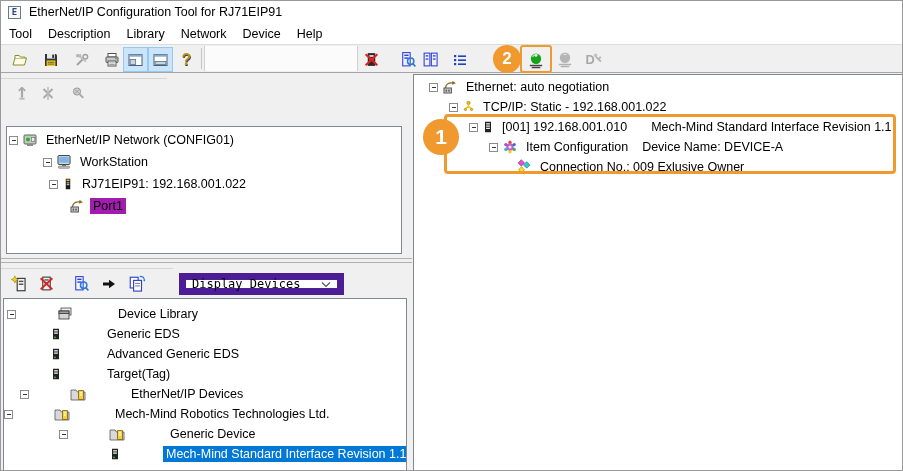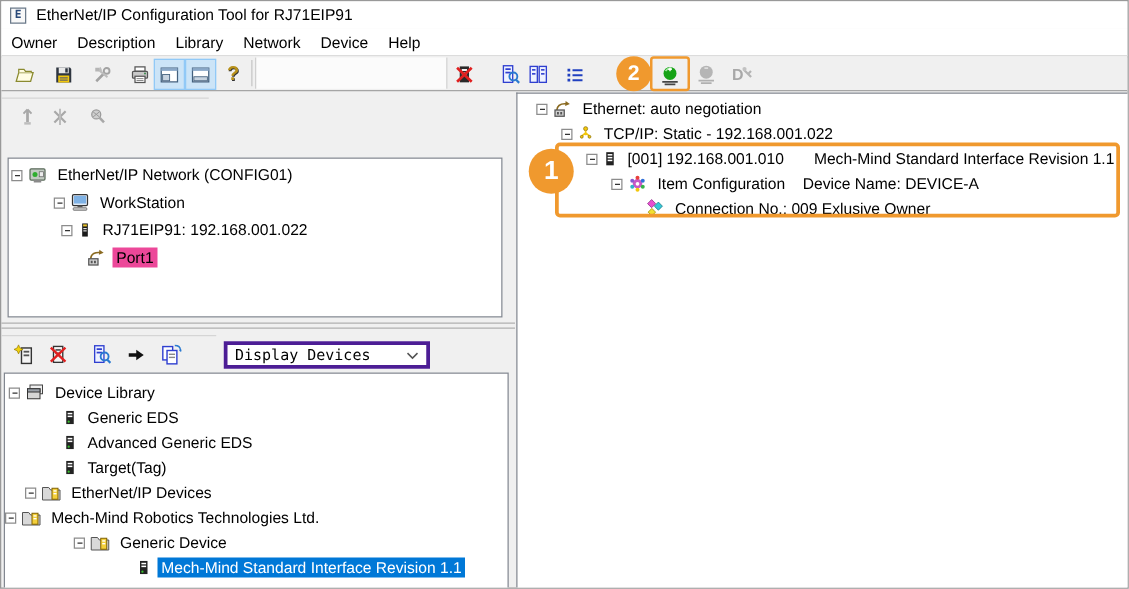--- a/index.html
+++ b/index.html
@@ -33,53 +33,53 @@
   
   .panel { position:absolute; background:#fff; border:1px solid #828790; overflow:hidden; }
   #net-panel   { left:5px; top:125px; width:396px; height:128px; padding-top:2px; }
   #lib-panel   { left:2px;  top:297px; width:404px; height:176px; padding-top:5px; }
   #cfg-panel   { left:412px; top:73px; width:522px; height:398px; border-right:none; border-bottom:none; padding-top:2px; }
   .split1 { position:absolute; left:0; top:257px; width:411px; height:1px; background:#b0b0b0; }
   .split2 { position:absolute; left:0; top:261px; width:411px; height:1px; background:#b0b0b0; }
   
   .lib-sep { position:absolute; left:0; top:267px; width:172px; height:1px; background:#d5d5d5; }
   .lib-tb { position:absolute; left:0; top:270px; width:410px; height:26px; }
-  .combo { position:absolute; left:178px; top:2px; width:165px; height:22px; background:#fff; border:3px solid #4c1d95;
+  .combo { position:absolute; left:178px; top:2px; width:165px; height:22px; background:#fff; border:7px solid #4c1d95;
            display:flex; align-items:center; font:12px "DejaVu Sans Mono",monospace; padding-left:6px; }
   .combo .chev { margin-left:auto; margin-right:6px; color:#444; font-size:11px; }
   
   .trow { display:flex; align-items:center; white-space:nowrap; }
   #net-panel .trow { height:22px; }
-  #lib-panel .trow { height:20px; }
+  #lib-panel .trow { height:20px;gap:37px; }
   #cfg-panel .trow { height:20px; }
   .eb { width:9px; height:9px; border:1px solid #8c8c8c; background:#fff; position:relative; flex:none; margin-right:4px; }
   .eb::after { content:""; position:absolute; left:1.5px; right:1.5px; top:3px; height:1px; background:#333; }
   .tlabel { padding:1px 3px; }
   .sel { background:#0078d7; color:#fff; }
-  .dimmed-bg { background:#ec4899; }
+  .dimmed-bg { background:#a21caf; }
   .gap18 { margin-left:18px; }
   .gap8  { margin-left:8px; }
   .ticon { width:16px; height:16px; margin-right:5px; flex:none; }
   
   .ann-circle { position:absolute; border-radius:50%; background:#F0992E; color:#fff; display:flex; align-items:center; justify-content:center; font-weight:bold; z-index:30; }
   #ann1 { left:422px; top:118px; width:36px; height:36px; font-size:21px; }
   #ann2 { left:492px; top:44px; width:28px; height:28px; font-size:17px; }
   .ann-box { position:absolute; left:443px; top:113px; width:452px; height:60px; border:3px solid #F0992E; border-radius:4px; z-index:20; pointer-events:none; }
   .ann-btn { position:absolute; left:519px; top:44px; width:32px; height:28px; border:2.5px solid #F0992E; border-radius:3px; z-index:25; pointer-events:none; }
 </style>
 </head>
 <body>
 
 <div class="titlebar">
   <span class="appicon">E</span>
   <span>EtherNet/IP Configuration Tool for RJ71EIP91</span>
 </div>
 
 <div class="menubar">
-  <span class="menu-item">Owner</span>
+  <span class="menu-item">Tool</span>
   <span class="menu-item">Description</span>
   <span class="menu-item">Library</span>
   <span class="menu-item">Network</span>
   <span class="menu-item">Device</span>
   <span class="menu-item">Help</span>
 </div>
 
 <div class="toolbar">
   <div class="tbtn" style="left:6px">
     <svg class="ic" width="18" height="16" viewBox="0 0 16 16">

